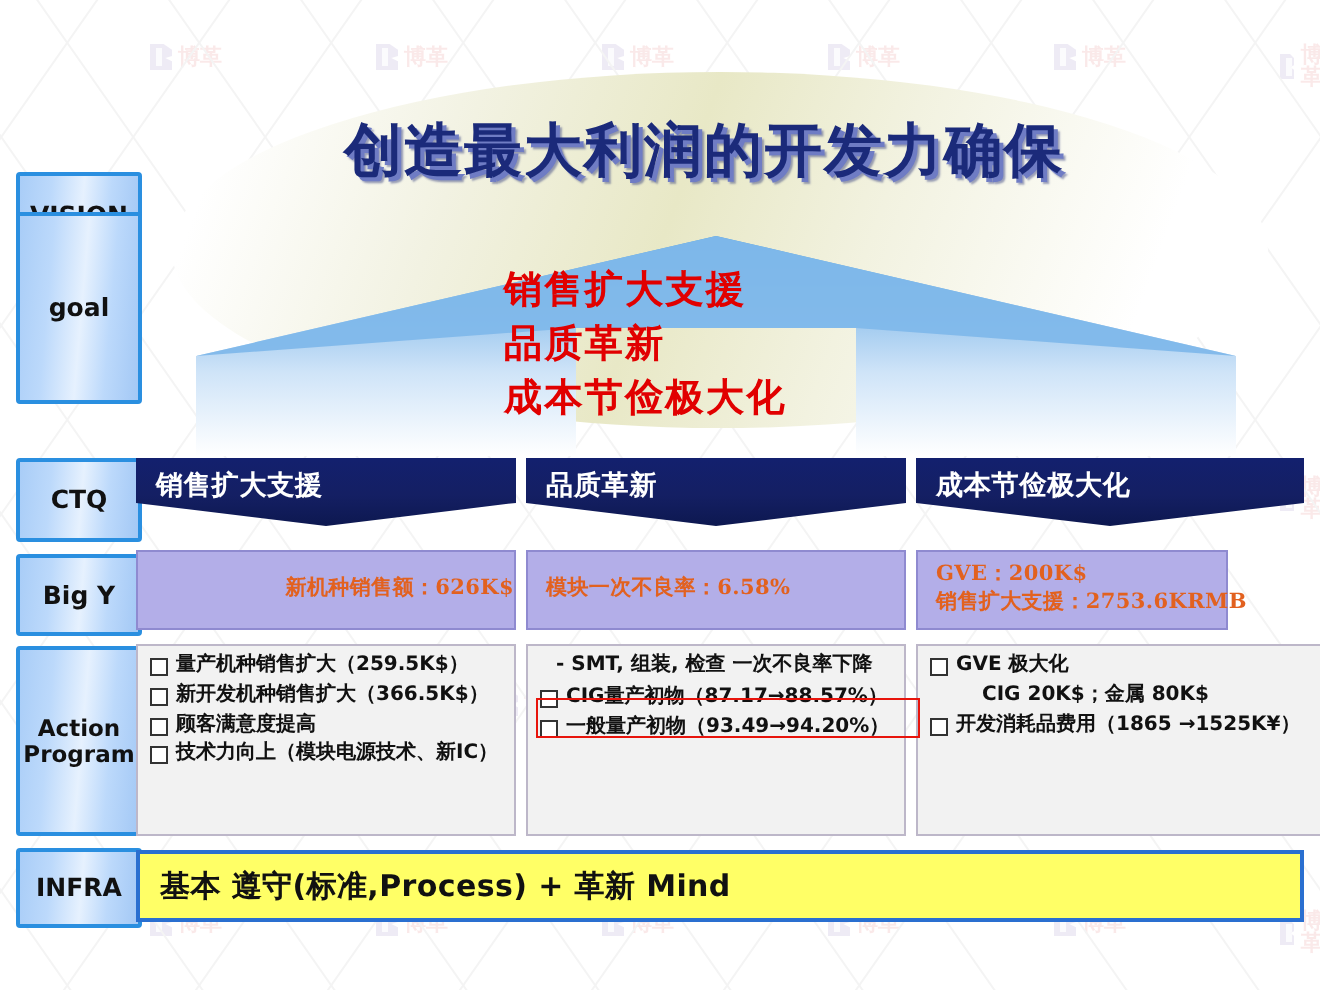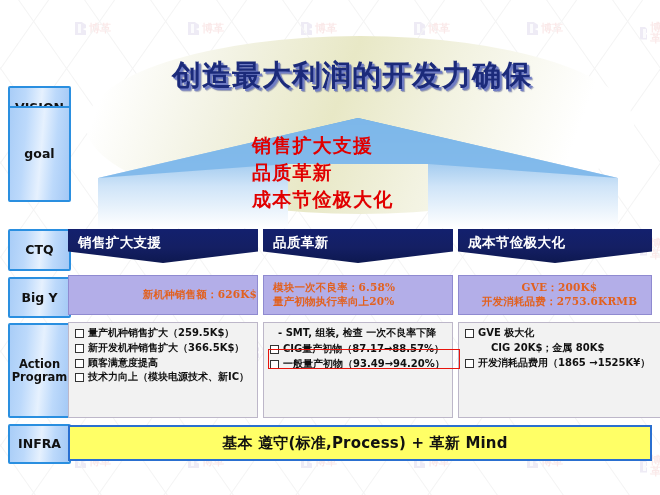--- a/index.html
+++ b/index.html
@@ -116,21 +116,21 @@
   
   .redbox{
     position:absolute;z-index:8;border:1.6px solid #e8140c;
     box-sizing:border-box;pointer-events:none;background:transparent;
   }
 
   
   .infra{
     position:absolute;z-index:6;
     background:#ffff66;border:2px solid #2a6fd0;
-    box-sizing:border-box;display:flex;align-items:center;padding-left:10px;justify-content:center;
+    box-sizing:border-box;display:flex;align-items:center;padding-left:10px;
   }
   .infra span{
     font-size:15px;font-weight:700;color:#111;letter-spacing:.2px;
     font-family:"DejaVu Sans","Liberation Sans",sans-serif;
   }
 
   
   .headline{
     position:absolute;left:172px;top:56px;z-index:7;
     font-size:29px;font-weight:700;color:#1b2a7a;letter-spacing:1px;
@@ -356,25 +356,24 @@
     </div>
   <div class="ctq" style="left:458px;top:229px;width:194px;">
       <span>成本节俭极大化</span>
     </div>
 
   <div class="bigy center" style="left:68px;top:275px;width:190px;height:40px;">
     <div>新机种销售额：626K$</div>
   </div>
   <div class="bigy" style="left:263px;top:275px;width:190px;height:40px;">
     <div>模块一次不良率：6.58%</div>
-    <div>量产初物执行率向上20%</div>
-  </div>
-  <div class="bigy" style="left:458px;top:275px;width:194px;height:40px;align-items:center;">
+  </div>
+  <div class="bigy" style="left:458px;top:275px;width:156px;height:40px;">
     <div>GVE：200K$</div>
-    <div>开发消耗品费：2753.6KRMB</div>
+    <div>销售扩大支援：2753.6KRMB</div>
   </div>
 
   <div class="ap" style="left:68px;top:322px;width:190px;height:96px;" id="ap1">
       <div class="ap-row">
         <span class="cbx"></span>
         <span>量产机种销售扩大（259.5K$）</span>
       </div>
       <div class="ap-row">
         <span class="cbx"></span>
         <span>新开发机种销售扩大（366.5K$）</span>

